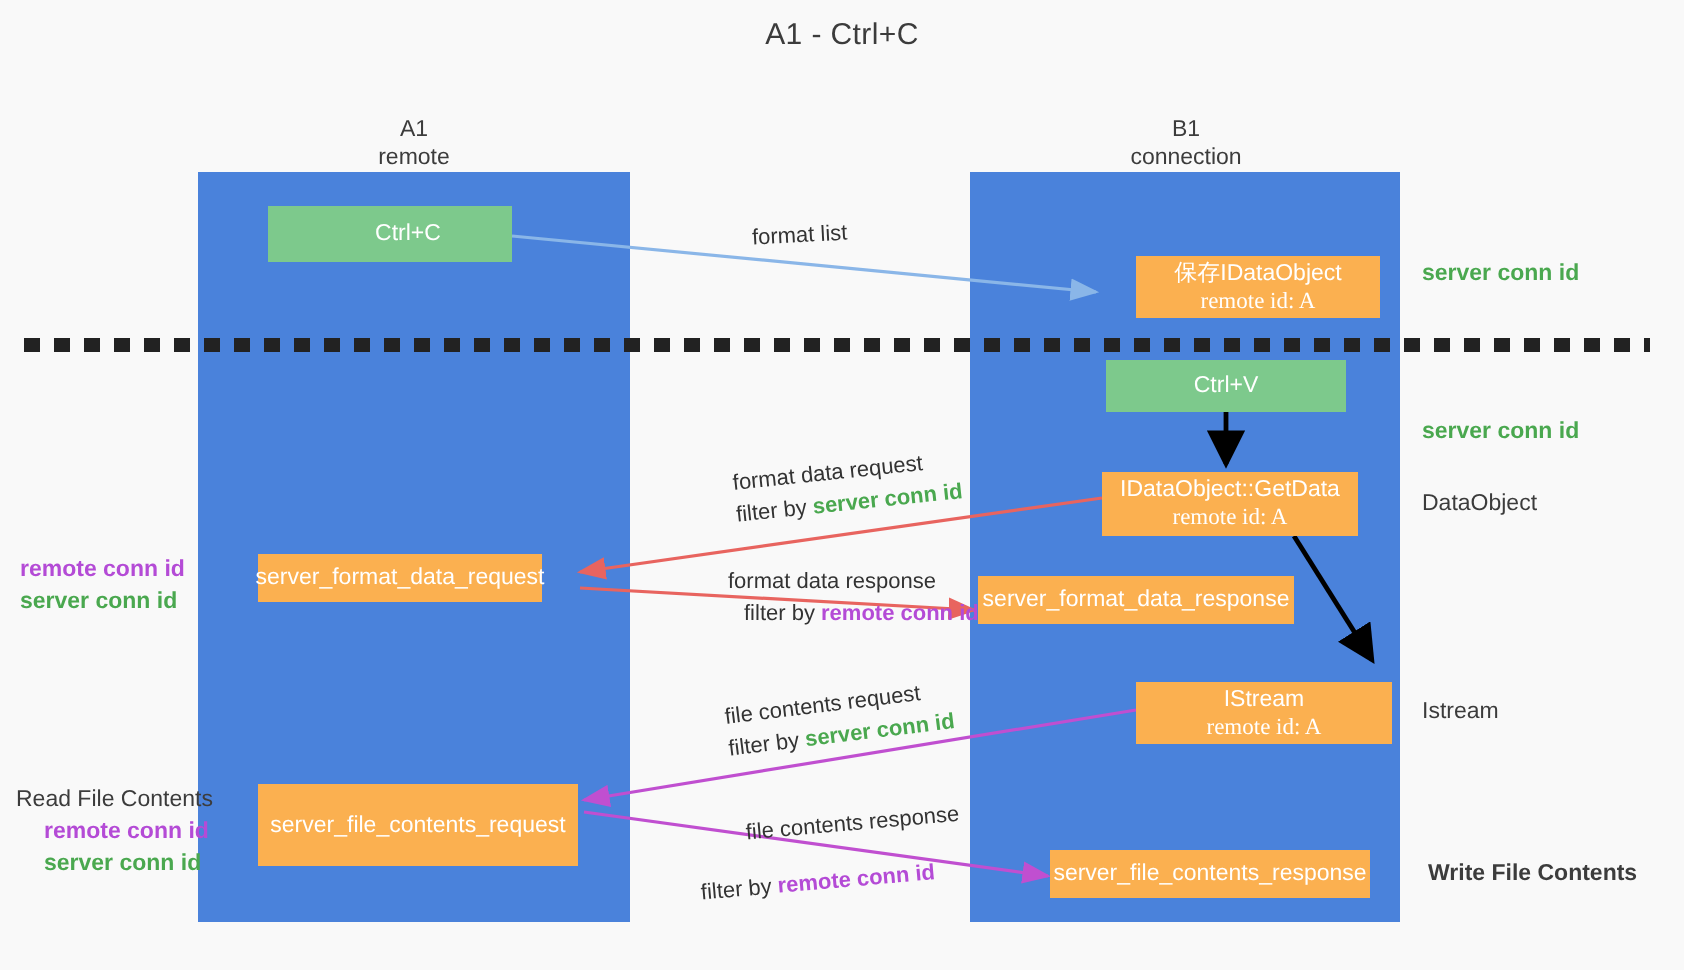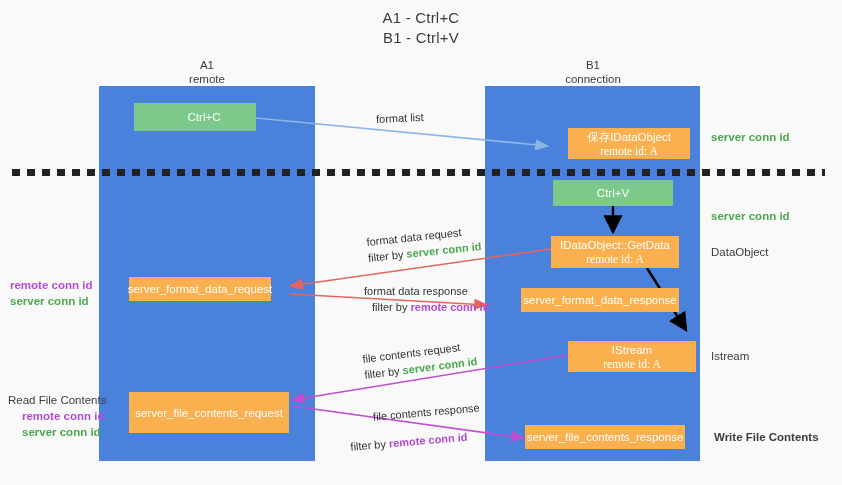--- a/index.html
+++ b/index.html
@@ -116,21 +116,20 @@
     pointer-events: none;
   }
 </style>
 </head>
 <body>
 
 <div id="stage">
 
   <div class="title">
     <div>A1 - Ctrl+C</div>
-    <div>B1 - Ctrl+V</div>
   </div>
 
   <div class="col-head" style="left:127px; top:58px;">
     <div>A1</div>
     <div>remote</div>
   </div>
   <div class="col-head" style="left:513px; top:58px;">
     <div>B1</div>
     <div>connection</div>
   </div>
@@ -186,21 +185,21 @@
 
   <div class="node orange" style="left:551px; top:236px; width:128px; height:32px;">
     <span>IDataObject::GetData</span>
     <span class="l2">remote id: A</span>
   </div>
 
   <div class="node orange" style="left:129px; top:277px; width:142px; height:24px;">
     <span>server_format_data_request</span>
   </div>
 
-  <div class="node orange" style="left:489px; top:288px; width:158px; height:24px;margin-left:32px;">
+  <div class="node orange" style="left:489px; top:288px; width:158px; height:24px;">
     <span>server_format_data_response</span>
   </div>
 
   <div class="node orange" style="left:568px; top:341px; width:128px; height:31px;">
     <span>IStream</span>
     <span class="l2">remote id: A</span>
   </div>
 
   <div class="node orange" style="left:129px; top:392px; width:160px; height:41px;">
     <span>server_file_contents_request</span>

